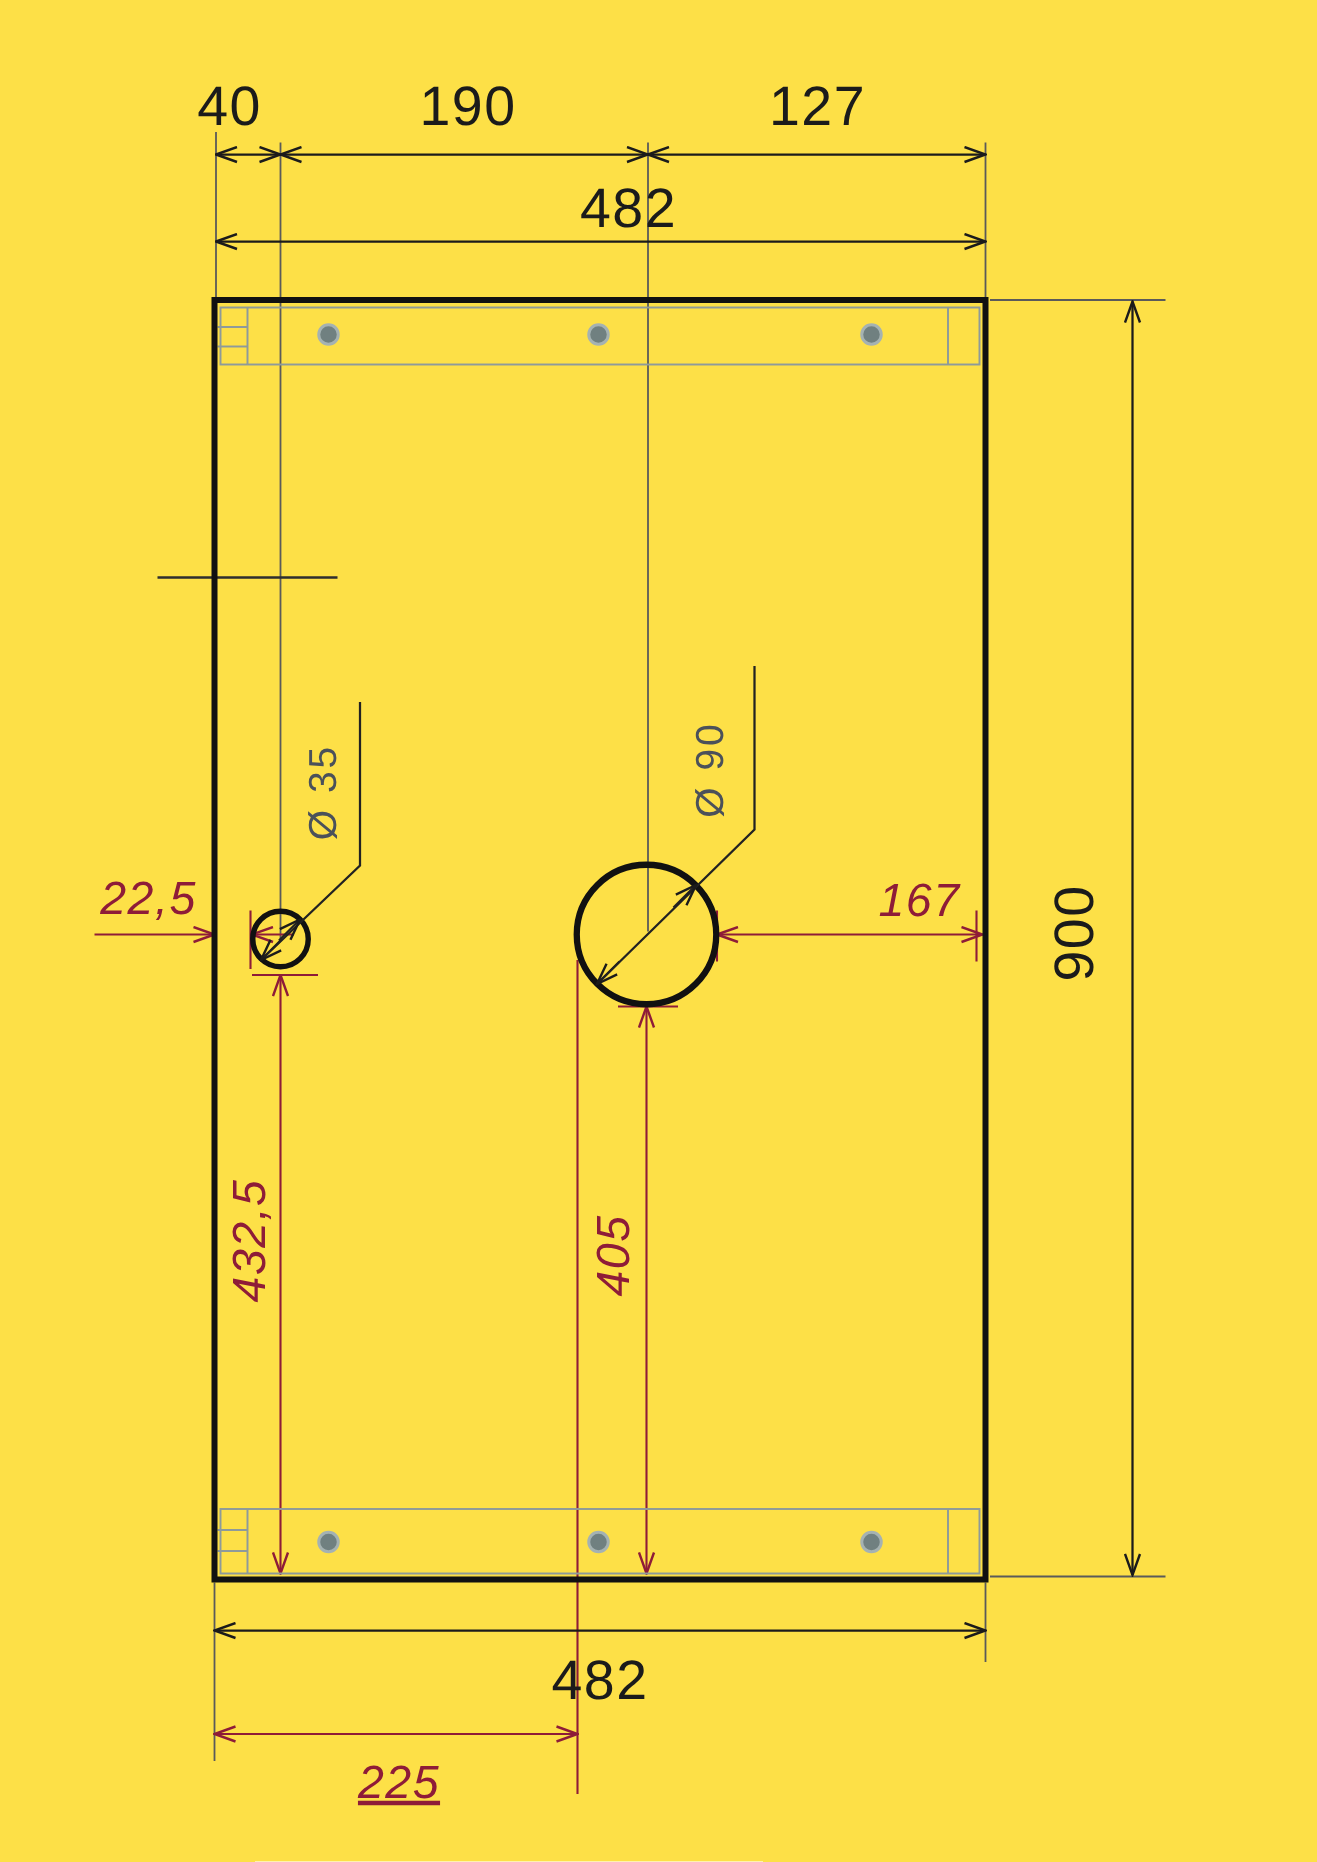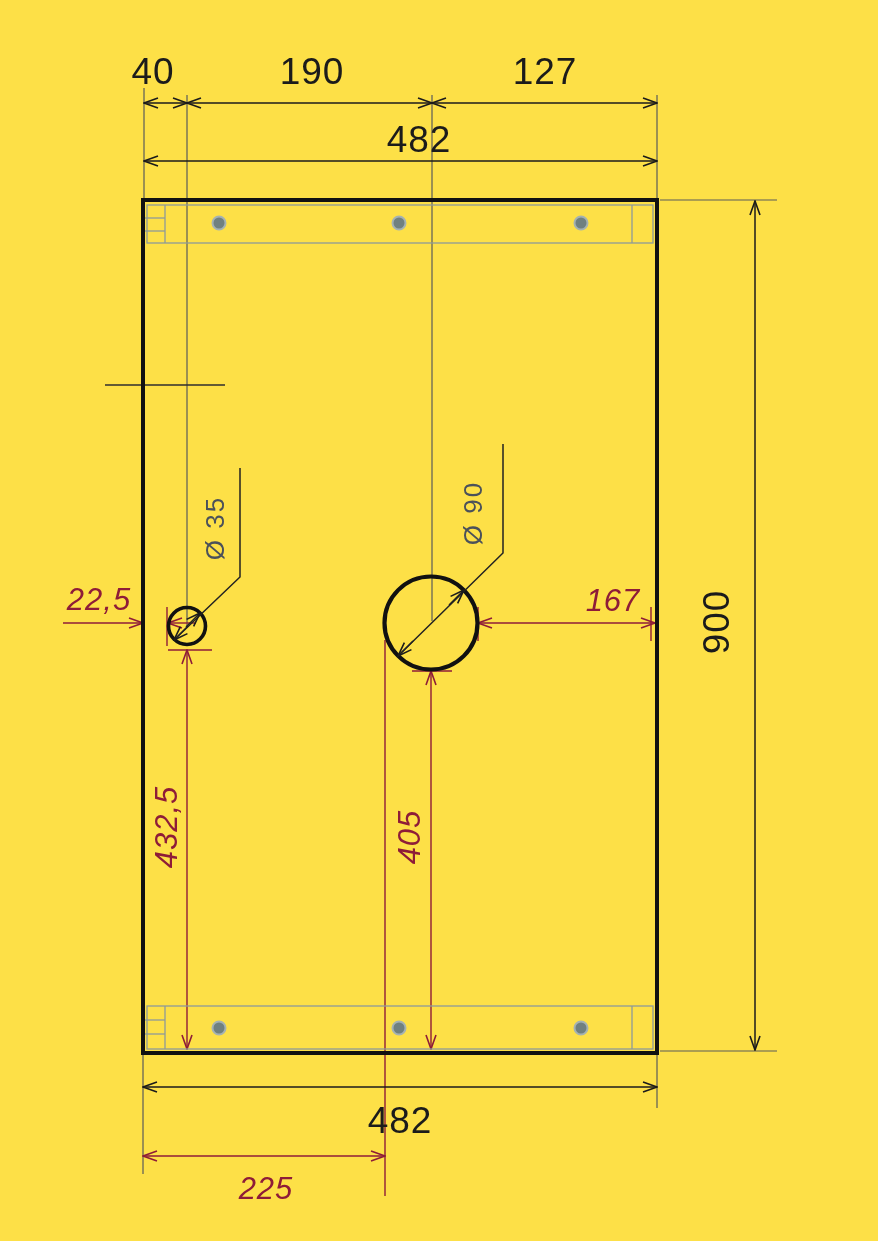--- a/index.html
+++ b/index.html
@@ -117,18 +117,18 @@
 <div class="lbl" style="left:312px;top:71px;">190</div>
 <div class="lbl" style="left:545px;top:71px;">127</div>
 <div class="lbl" style="left:419px;top:139px;">482</div>
 <div class="lbl rot" style="left:716px;top:622px;">900</div>
 <div class="lbl" style="left:400px;top:1120px;">482</div>
 
 <div class="lblr" style="left:99px;top:599px;">22,5</div>
 <div class="lblr" style="left:573px;top:600px;margin-left:40px;">167</div>
 <div class="lblr rot" style="left:166px;top:827px;">432,5</div>
 <div class="lblr rot" style="left:409px;top:837px;">405</div>
-<div class="lblr" style="left:266px;top:1188px;">225</div>
+<div class="lblr" style="left:266px;top:1188px;text-decoration:underline;">225</div>
 
 <div class="lbld" style="left:215px;top:528px;">Ø 35</div>
 <div class="lbld" style="left:473px;top:513px;">Ø 90</div>
 
 </div>
 
 </body></html>

